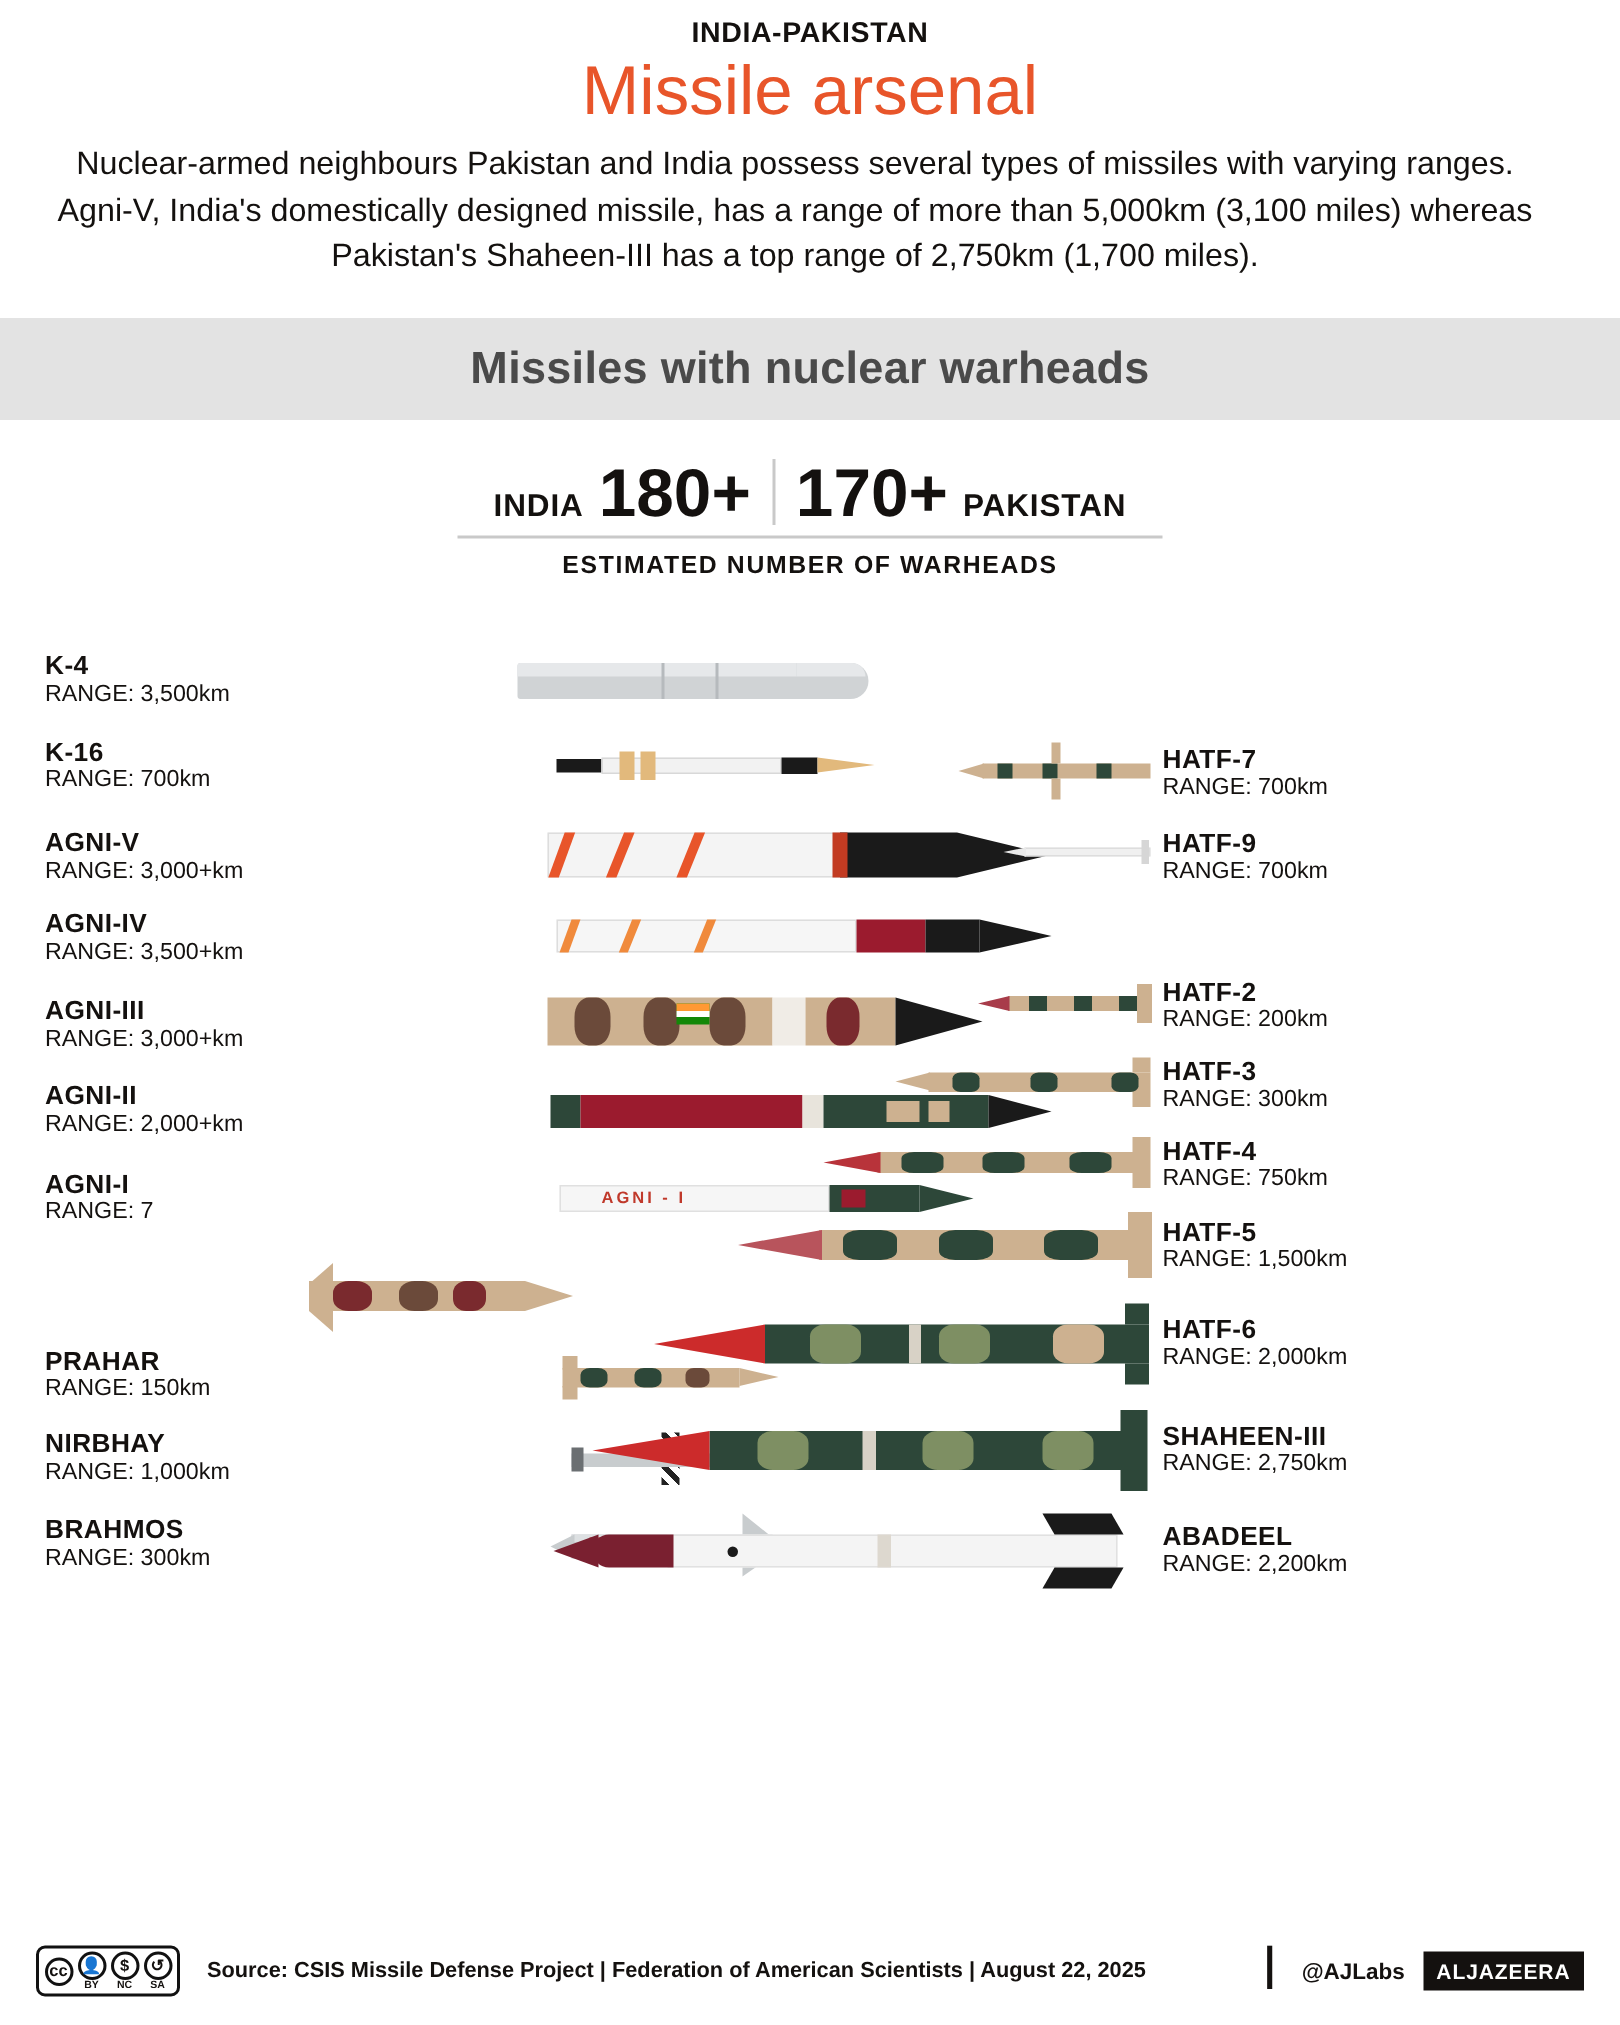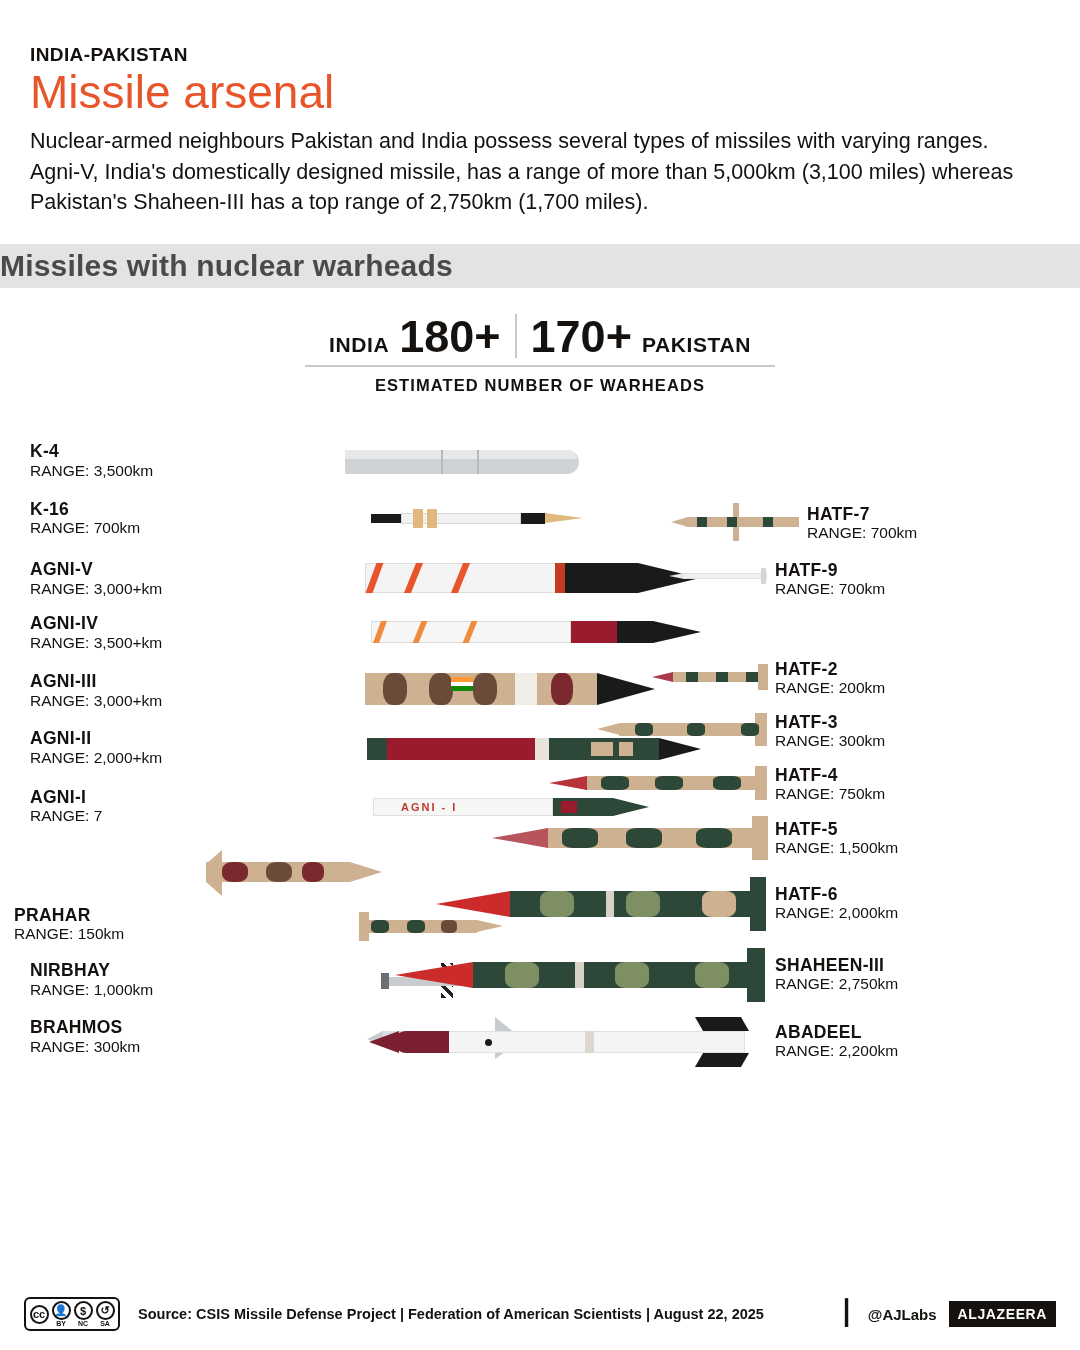--- a/index.html
+++ b/index.html
@@ -7,40 +7,40 @@
   body {
     width:1080px; height:1350px;
     background:#ffffff;
     font-family:"Liberation Sans", sans-serif;
     color:#14110f;
     position:relative;
     overflow:hidden;
   }
 
   
-  .header { padding:44px 30px 0 30px; }
+  .header { padding:12px 30px 0 30px;text-align:center; }
   .kicker {
     font-size:19px; font-weight:bold; letter-spacing:0.4px;
     color:#14110f; margin:0 0 2px 0;
   }
   .title {
     font-size:46px; font-weight:400; color:#e8552a;
     margin:0 0 10px 0; line-height:1.05;
   }
   .standfirst {
     font-size:21.5px; line-height:1.42; color:#14110f;
     max-width:1000px; margin:0;
   }
 
   
   .band {
     margin-top:26px;
     background:#e3e3e3;
-    height:44px;
-    display:flex; align-items:center; justify-content:flex-start;
+    height:68px;
+    display:flex; align-items:center; justify-content:center;
   }
   .band-title {
     font-size:30px; font-weight:bold; color:#4a4a4a; letter-spacing:0.2px;
   }
 
   
   .counts { margin-top:26px; text-align:center; }
   .counts-row {
     display:flex; align-items:center; justify-content:center; gap:0;
     border-bottom:2px solid #c9c9c9;
@@ -244,21 +244,21 @@
       <div style="position:absolute;left:176px;top:14px;width:144px;height:20px;background:#cdb190;"></div>
       <div style="position:absolute;left:192px;top:14px;width:26px;height:20px;background:#7a2a2e;border-radius:40%;"></div>
       <div style="position:absolute;left:236px;top:14px;width:26px;height:20px;background:#6b4a3a;border-radius:40%;"></div>
       <div style="position:absolute;left:272px;top:14px;width:22px;height:20px;background:#7a2a2e;border-radius:40%;"></div>
       <div style="position:absolute;left:176px;top:2px;width:0;height:0;border-left:16px solid transparent;border-right:0 solid transparent;border-bottom:14px solid #cdb190;"></div>
       <div style="position:absolute;left:176px;top:34px;width:0;height:0;border-left:16px solid transparent;border-top:14px solid #cdb190;"></div>
       <div style="position:absolute;left:320px;top:14px;width:0;height:0;border-top:10px solid transparent;border-bottom:10px solid transparent;border-left:32px solid #cdb190;"></div>
     </div>
   </div>
 
-  <div class="row left-row" style="left:14px; top:483px;">
+  <div class="row left-row" style="left:30px; top:483px;">
     <div class="lbl">
       <div class="name">PRAHAR</div>
       <div class="range">RANGE: 150km</div>
     </div>
     <div class="art" style="width:320px;height:32px;">
       <div style="position:absolute;left:180px;top:12px;width:118px;height:13px;background:#cdb190;"></div>
       <div style="position:absolute;left:192px;top:12px;width:18px;height:13px;background:#2d4739;border-radius:35%;"></div>
       <div style="position:absolute;left:228px;top:12px;width:18px;height:13px;background:#2d4739;border-radius:35%;"></div>
       <div style="position:absolute;left:262px;top:12px;width:16px;height:13px;background:#6b4a3a;border-radius:35%;"></div>
       <div style="position:absolute;left:180px;top:4px;width:10px;height:9px;background:#cdb190;"></div>
@@ -291,21 +291,21 @@
       <div style="position:absolute;left:186px;top:16px;width:134px;height:5px;background:#dde0e2;"></div>
       <div style="position:absolute;left:198px;top:18px;width:60px;height:2px;background:#e03b2a;"></div>
       <div style="position:absolute;left:266px;top:20px;width:44px;height:9px;background:#e9ecee;display:flex;align-items:center;justify-content:center;font-size:6px;font-weight:bold;color:#444;letter-spacing:0.5px;">BRAHMOS</div>
       <div style="position:absolute;left:172px;top:16px;width:0;height:0;border-top:8px solid transparent;border-bottom:8px solid transparent;border-right:16px solid #c8ccce;"></div>
       <div style="position:absolute;left:300px;top:2px;width:0;height:0;border-right:20px solid transparent;border-bottom:16px solid #c8ccce;"></div>
       <div style="position:absolute;left:300px;top:30px;width:0;height:0;border-right:20px solid transparent;border-top:14px solid #c8ccce;"></div>
     </div>
   </div>
 
 
-  <div class="row right-row" style="left:807px; top:82px;">
+  <div class="row right-row" style="left:775px; top:82px;">
     <div class="art" style="position:absolute;left:-140px;top:-4px;width:140px;height:44px;">
       <div style="position:absolute;left:20px;top:16px;width:112px;height:10px;background:#cdb190;"></div>
       <div style="position:absolute;left:30px;top:16px;width:10px;height:10px;background:#2d4739;"></div>
       <div style="position:absolute;left:60px;top:16px;width:10px;height:10px;background:#2d4739;"></div>
       <div style="position:absolute;left:96px;top:16px;width:10px;height:10px;background:#2d4739;"></div>
       <div style="position:absolute;left:66px;top:2px;width:6px;height:14px;background:#cdb190;"></div>
       <div style="position:absolute;left:66px;top:26px;width:6px;height:14px;background:#cdb190;"></div>
       <div style="position:absolute;left:4px;top:16px;width:0;height:0;border-top:5px solid transparent;border-bottom:5px solid transparent;border-right:17px solid #cdb190;"></div>
     </div>
     <div class="lbl">

